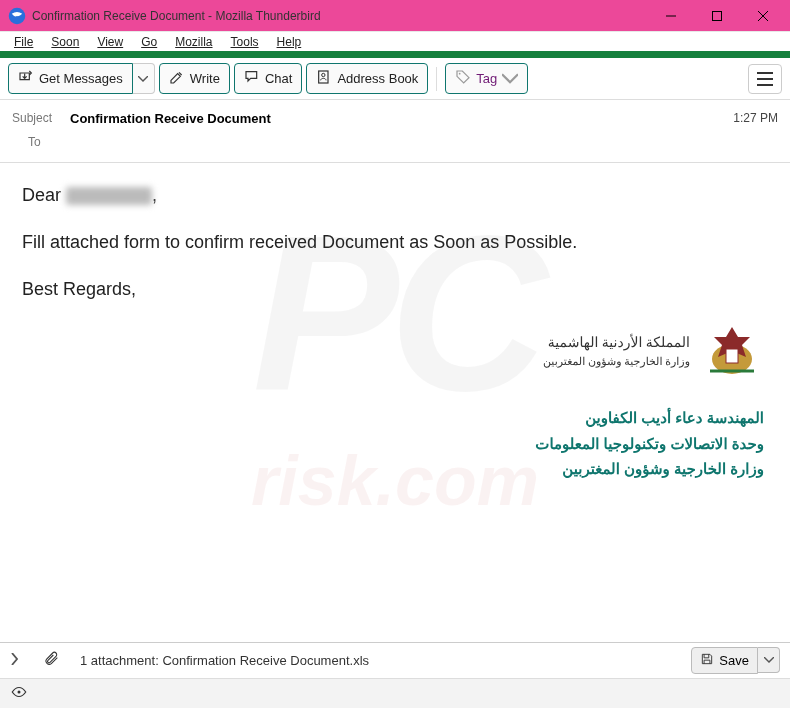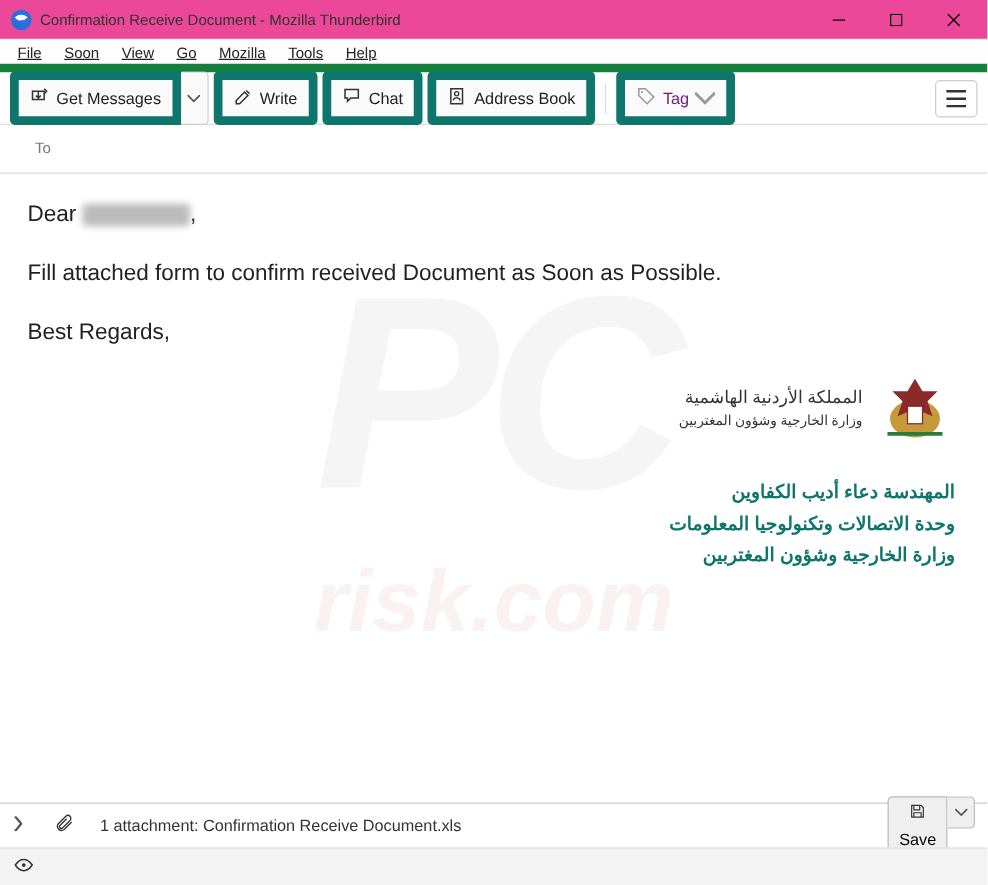--- a/index.html
+++ b/index.html
@@ -12,21 +12,21 @@
 .win-btn { width: 46px; height: 32px; display: flex; align-items: center; justify-content: center; cursor: pointer; }
 .win-btn svg { width: 10px; height: 10px; }
 
 
 .menubar { height: 26px; background: #fff; display: flex; align-items: center; padding: 0 6px; gap: 2px; border-bottom: 7px solid #15803d; }
 .menu-item { padding: 3px 8px; font-size: 12px; color: #222; cursor: pointer; border-radius: 3px; }
 .menu-item .underline { text-decoration: underline; }
 
 
 .toolbar { height: 42px; background: #fff; display: flex; align-items: center; padding: 0 8px; border-bottom: 1px solid #ddd; gap: 4px; }
-.tool-btn { display: flex; align-items: center; gap: 5px; padding: 5px 9px; border: 7px solid #0f766e; border-radius: 4px; background: #fafafa; cursor: pointer; font-size: 13px; color: #222; }
+.tool-btn { display: flex; align-items: center; gap: 5px; padding: 5px 9px; border: 1px solid #0f766e; border-radius: 4px; background: #fafafa; cursor: pointer; font-size: 13px; color: #222; }
 .tool-btn svg { width: 16px; height: 16px; }
 .tool-sep { width: 1px; height: 24px; background: #ddd; margin: 0 4px; }
 .tool-dd { width: 22px; display: flex; align-items: center; justify-content: center; border: 1px solid #ccc; border-left: none; border-radius: 0 4px 4px 0; background: #fafafa; cursor: pointer; }
 .tool-btn.with-dd { border-radius: 4px 0 0 4px; }
 .spacer { flex: 1; }
 .hamburger { width: 34px; height: 30px; display: flex; align-items: center; justify-content: center; border: 1px solid #ccc; border-radius: 4px; cursor: pointer; }
 
 
 .headers { padding: 6px 12px 8px 12px; border-bottom: 1px solid #ddd; }
 .header-row { display: flex; align-items: center; min-height: 24px; padding: 2px 0; }
@@ -47,21 +47,21 @@
 .sig { position: absolute; right: 26px; top: 160px; text-align: right; }
 .sig-top { display: flex; align-items: center; justify-content: flex-end; gap: 10px; margin-bottom: 26px; }
 .sig-arabic-top { font-family: Liberation Serif, serif; font-size: 14px; color: #333; direction: rtl; line-height: 1.5; }
 .crest { width: 64px; height: 56px; }
 .sig-lines { font-size: 15px; color: #0f766e; direction: rtl; font-weight: 600; line-height: 1.7; }
 
 
 .attach-bar { position: absolute; left: 0; right: 0; bottom: 30px; height: 36px; border-top: 1px solid #ccc; display: flex; align-items: center; padding: 0 10px; gap: 20px; background: #fff; }
 .attach-bar .chev { width: 14px; color: #666; cursor: pointer; }
 .attach-text { font-size: 13px; color: #333; flex: 1; }
-.save-btn { display: flex; align-items: center; gap: 5px; padding: 4px 8px; border: 1px solid #bbb; border-radius: 4px 0 0 4px; cursor: pointer; font-size: 13px; flex-direction: column; }
+.save-btn { display: flex; align-items: center; gap: 5px; padding: 4px 8px; border: 1px solid #bbb; border-radius: 4px 0 0 4px; cursor: pointer; font-size: 13px; }
 .save-dd { width: 22px; height: 26px; border: 1px solid #bbb; border-left: none; border-radius: 0 4px 4px 0; display: flex; align-items: center; justify-content: center; cursor: pointer; }
 
 
 .statusbar { position: absolute; left: 0; right: 0; bottom: 0; height: 30px; background: #f3f3f3; border-top: 1px solid #ddd; display: flex; align-items: center; padding: 0 10px; }
 .statusbar svg { width: 18px; height: 14px; }
 
 
 .watermark { position: absolute; inset: 0; pointer-events: none; display: flex; flex-direction: column; align-items: center; justify-content: center; opacity: 0.06; font-weight: 700; color: #666; }
 .watermark .big { font-size: 220px; font-style: italic; letter-spacing: -10px; }
 .watermark .small { font-size: 70px; font-style: italic; color: #b33; }
@@ -155,20 +155,25 @@
   <div class="hamburger">
     <svg width="16" height="14" viewBox="0 0 16 14">
         <line x1="0" y1="1" x2="16" y2="1" stroke="#333" stroke-width="2"></line>
         <line x1="0" y1="7" x2="16" y2="7" stroke="#333" stroke-width="2"></line>
         <line x1="0" y1="13" x2="16" y2="13" stroke="#333" stroke-width="2"></line>
       </svg>
   </div>
 </div>
 
 <div class="headers">
+  <div class="header-row">
+    <span class="header-label">Subject</span>
+    <span class="header-val bold">Confirmation Receive Document</span>
+    <span class="time">1:27 PM</span>
+  </div>
   <div class="header-row">
     <span class="header-label" style="padding-left:16px">To</span>
     <span class="header-val"></span>
   </div>
 </div>
 
 <div class="mail-body">
   <p>
     <span>Dear </span><span class="redacted"></span><span>,</span>
   </p>

